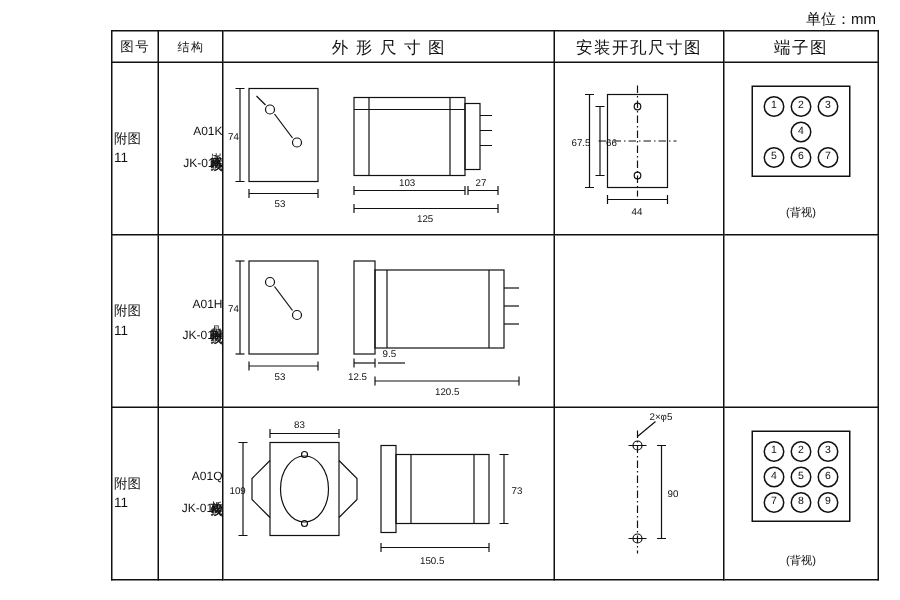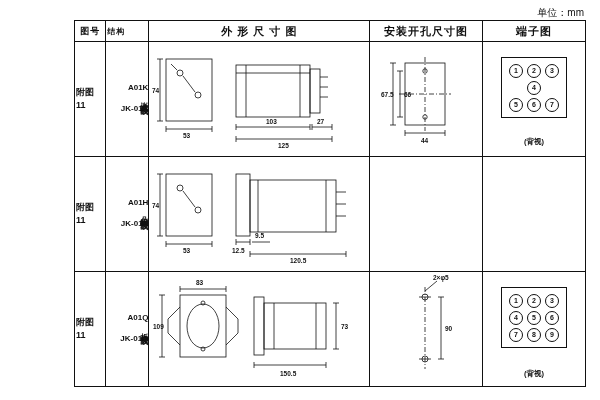--- a/index.html
+++ b/index.html
@@ -2,24 +2,24 @@
 <html><head>
 <meta charset="utf-8">
 <style>
   html,body{margin:0;padding:0;background:#ffffff;}
   body{width:600px;height:400px;font-family:"Liberation Sans", sans-serif;color:#111;}
   #sheet{position:relative;width:600px;height:400px;overflow:hidden;}
 
   .unit{position:absolute;right:16px;top:6px;font-size:10px;color:#111;}
 
   table.main{position:absolute;left:74px;top:20px;border-collapse:collapse;width:512px;height:360px;}
-  table.main td,table.main th{border:1px solid #111;font-weight:bold;}
+  table.main td,table.main th{border:1px solid #111;font-weight:normal;}
   .hdr{height:18px;font-size:11px;text-align:center;vertical-align:middle;letter-spacing:1px;}
   .c-no{width:30px;text-align:center;font-size:9px;}
-  .c-struct{width:42px;text-align:left;font-size:8px;}
+  .c-struct{width:42px;text-align:center;font-size:8px;}
   .c-dim{width:218px;}
   .c-hole{width:110px;}
   .c-term{width:108px;margin-top:28px;}
 
   .rowbody{height:114px;}
 
   .nocell{font-size:9px;line-height:1.5;}
   .structcell{font-size:8px;line-height:1.35;text-align:right;padding:2px 0;}
   .vert{writing-mode:vertical-rl;display:inline-block;letter-spacing:1px;}
   .code{font-size:8px;letter-spacing:0;}

